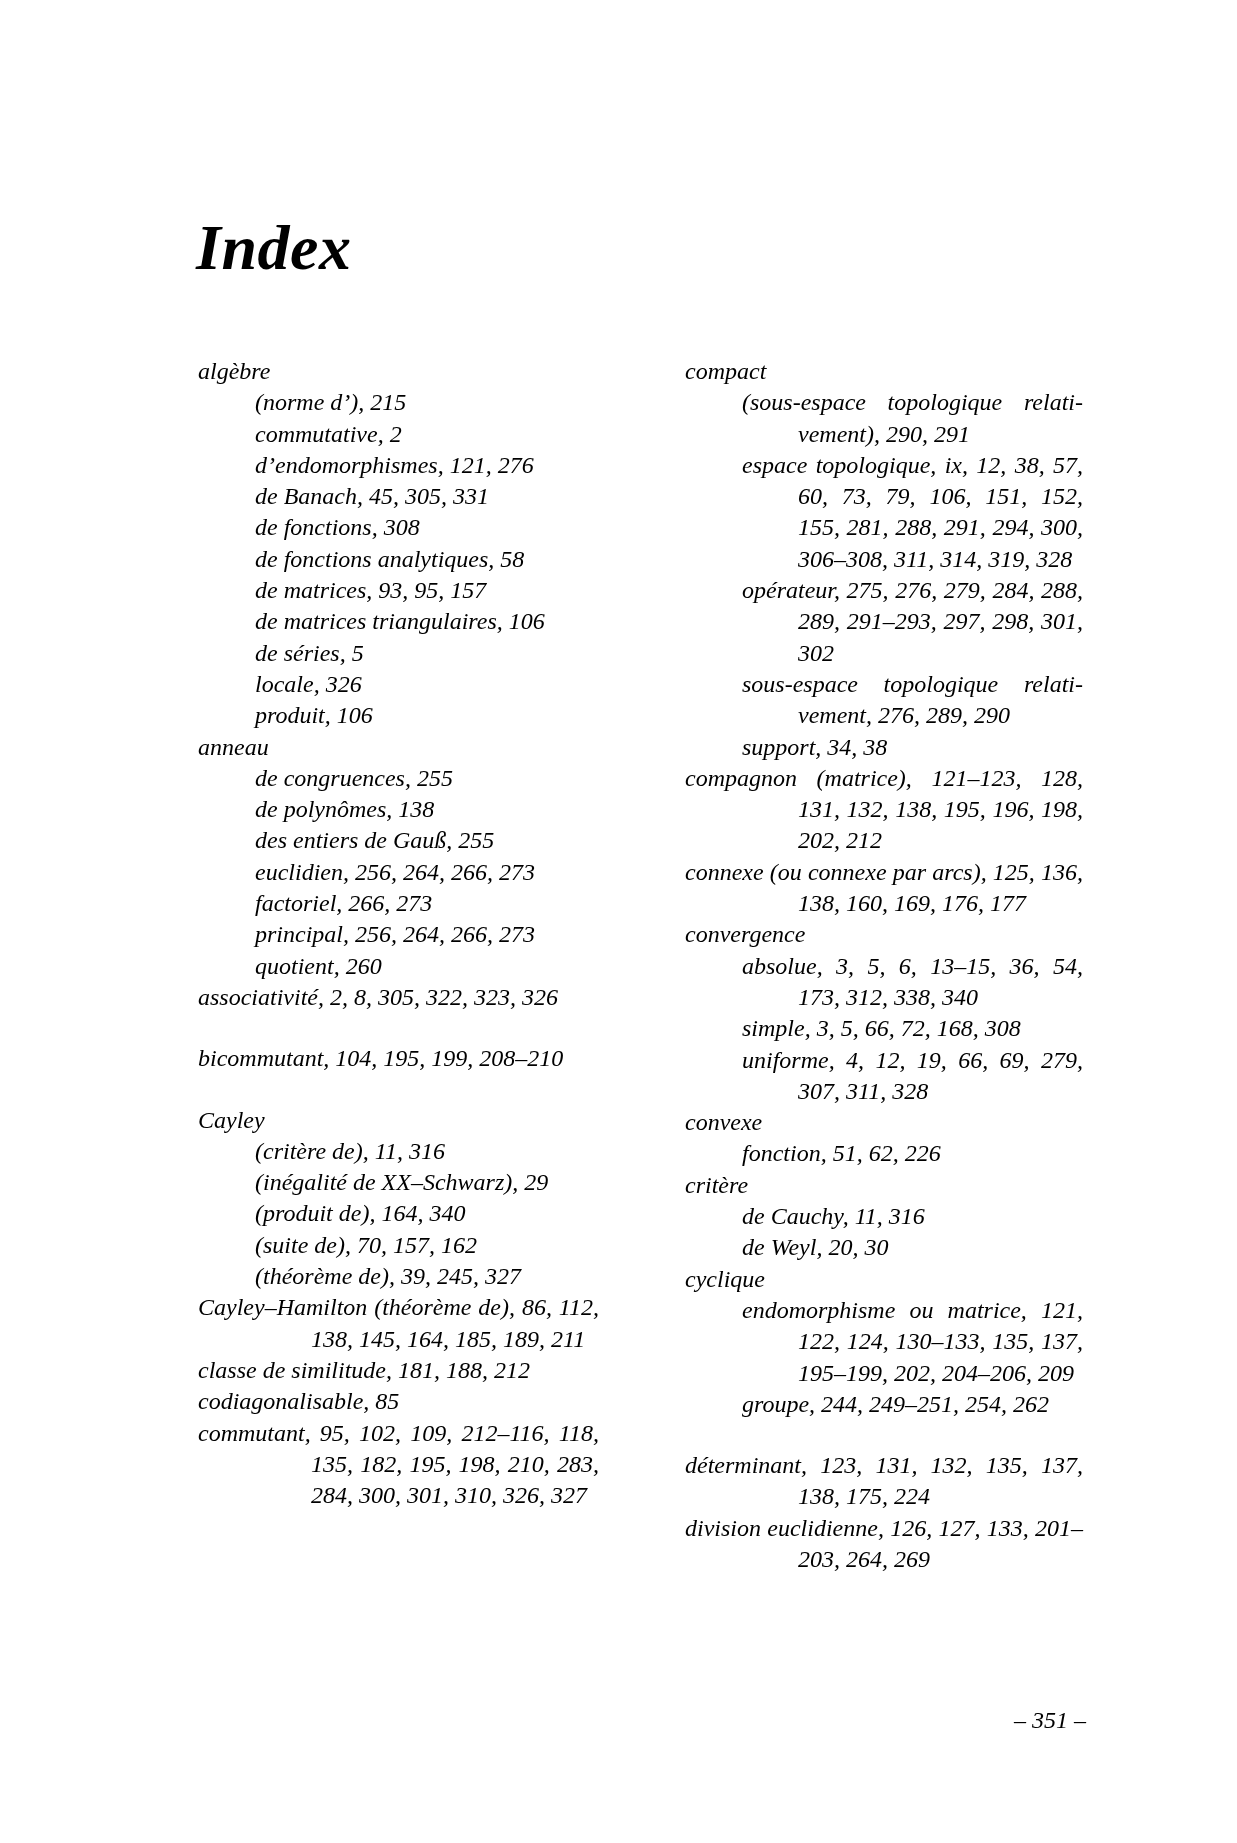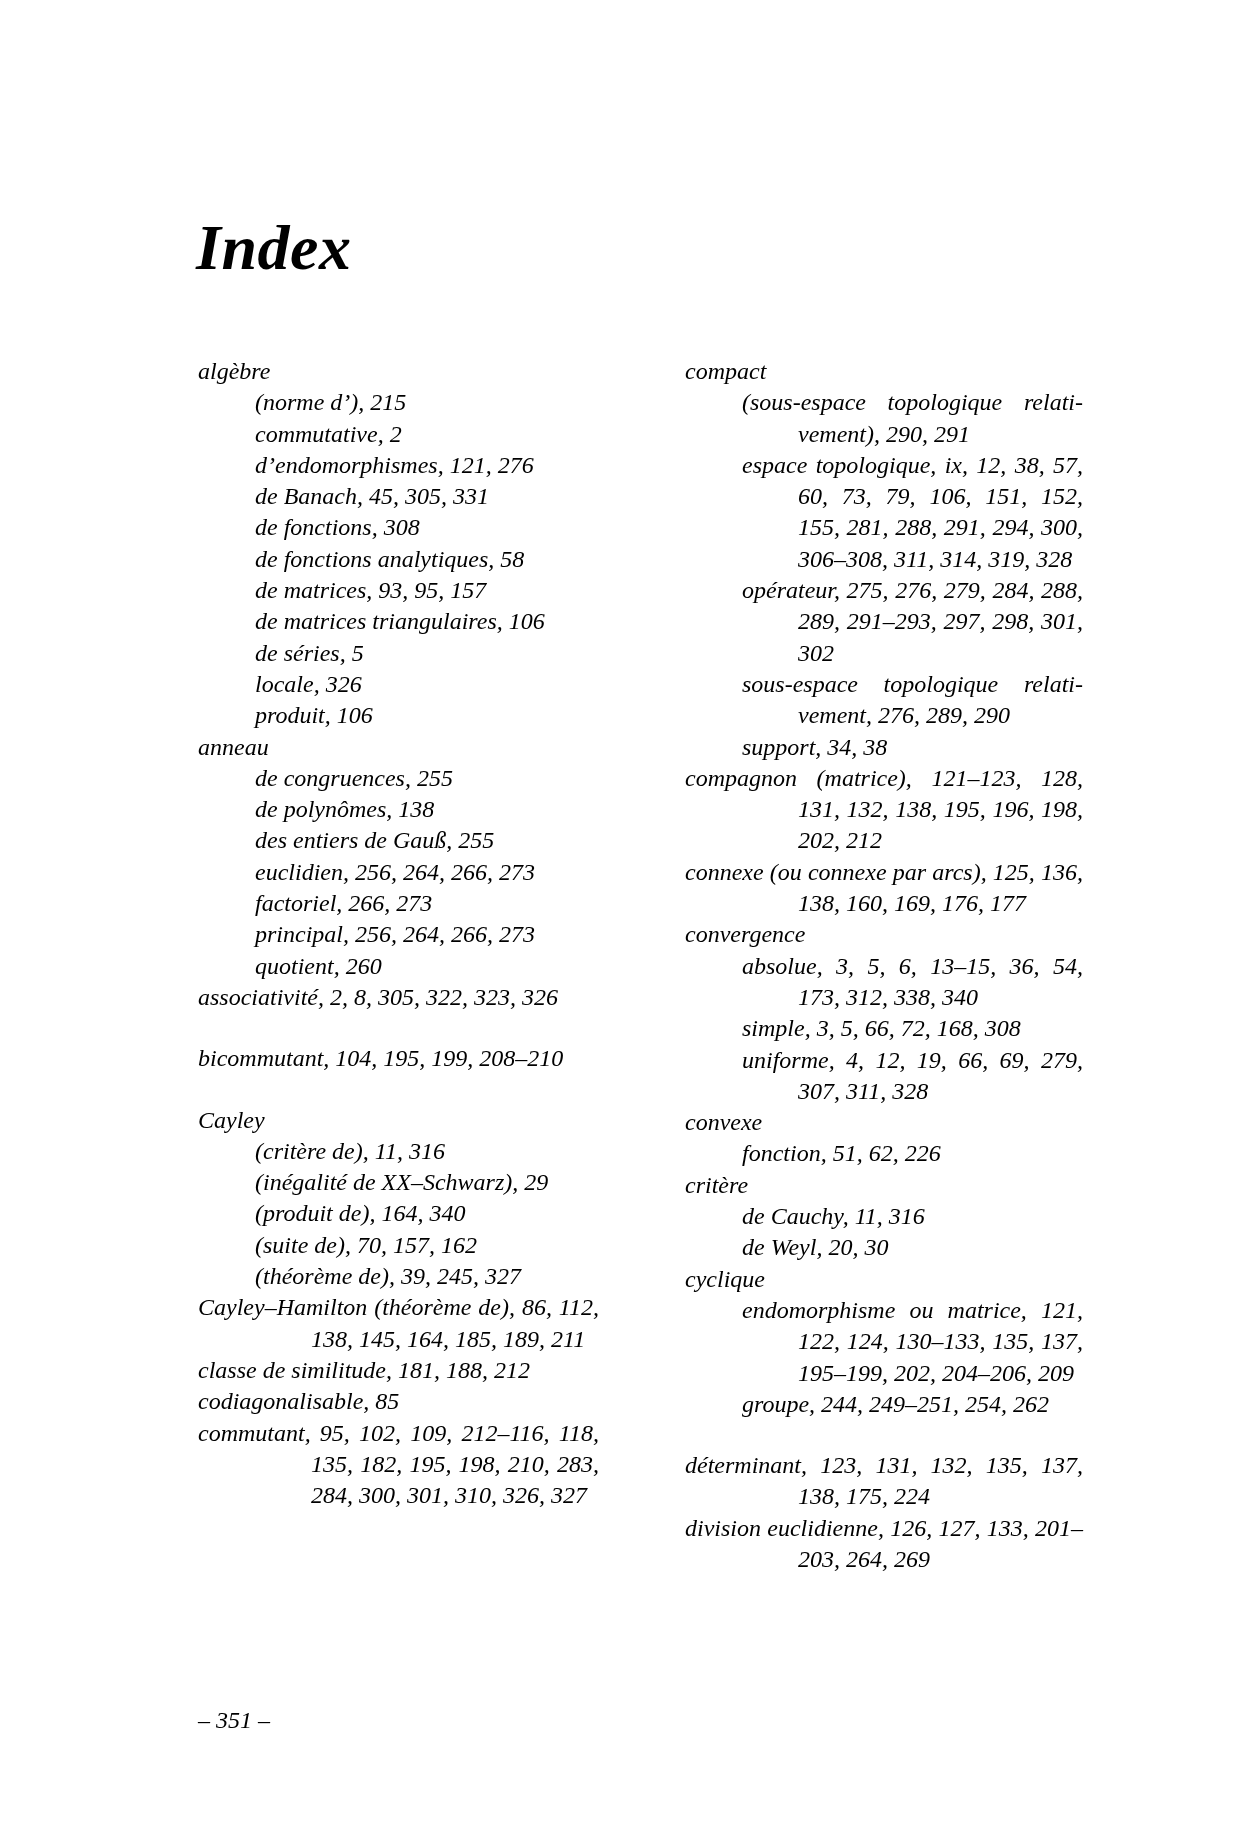--- a/index.html
+++ b/index.html
@@ -52,21 +52,21 @@
     hyphens: manual;
     -webkit-hyphens: manual;
   }
   .entry.level0 { text-indent: -113px; }
   .entry.level1 { text-indent: -56px; }
   .pageno {
     position: absolute;
     left: 198px;
     top: 1705px;
     width: 888px;
-    text-align: left;
+    text-align: right;
     font-size: 24px;
     line-height: 31px;
   }
 </style>
 </head>
 <body>
 
 <div class="page">
   <h1 class="title">Index</h1>
 

